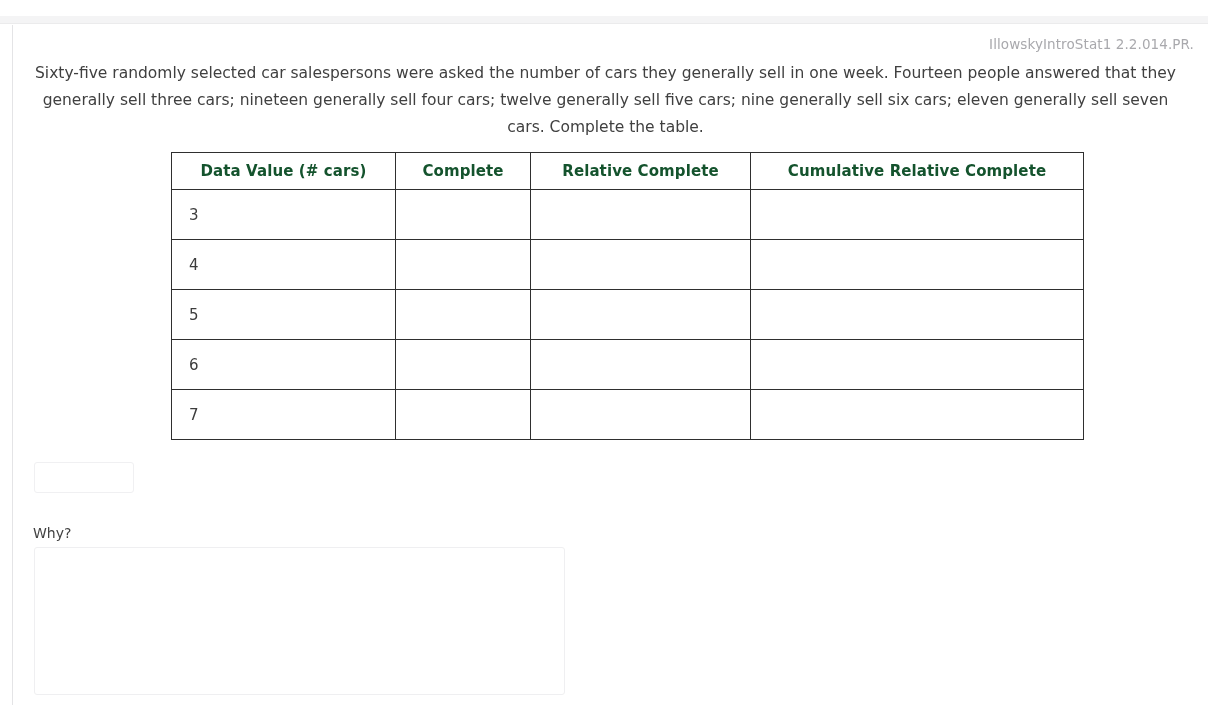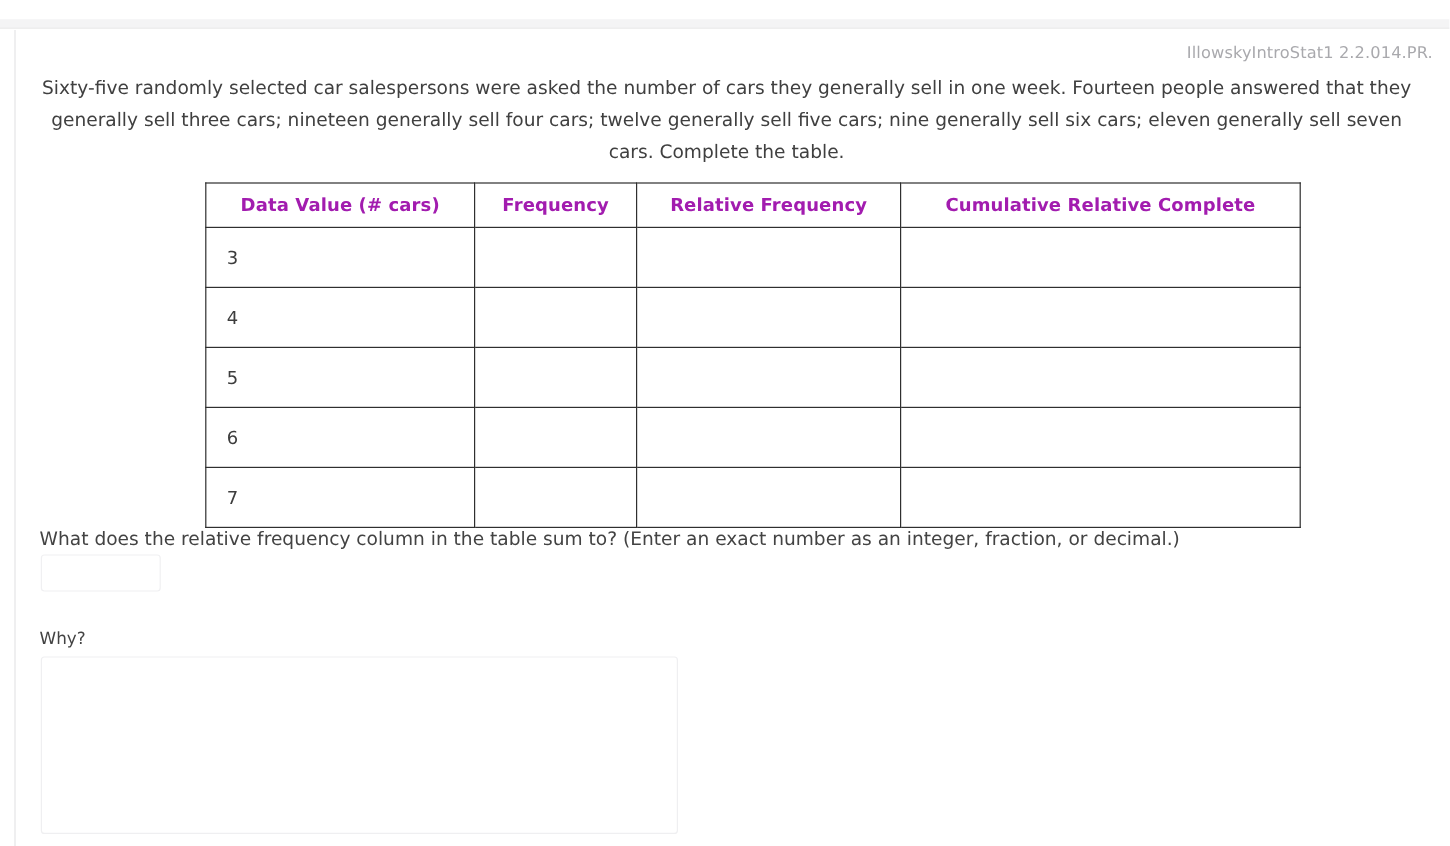--- a/index.html
+++ b/index.html
@@ -75,21 +75,21 @@
     padding: 0 0 0 17px;
     text-align: left;
     vertical-align: middle;
     font-size: 15px;
     color: #3d3d3d;
     box-sizing: border-box;
   }
   .freq-table th {
     font-weight: bold;
     font-size: 15px;
-    color: #a21caf;
+    color: #14532d;
     height: 37px;
     text-align: center;
     padding: 0 6px;
     letter-spacing: 0.1px;
   }
   .freq-table td {
     height: 50px;
     font-weight: normal;
   }
   .col-data  { width: 224px; }
@@ -164,22 +164,22 @@
   <table class="freq-table">
     <colgroup>
       <col class="col-data">
       <col class="col-freq">
       <col class="col-rel">
       <col class="col-cum">
     </colgroup>
     <thead>
       <tr>
         <th>Data Value (# cars)</th>
-        <th>Frequency</th>
-        <th>Relative Frequency</th>
+        <th>Complete</th>
+        <th>Relative Complete</th>
         <th>Cumulative Relative Complete</th>
       </tr>
     </thead>
     <tbody>
       <tr>
         <td>3</td>
         <td></td>
         <td></td>
         <td></td>
       </tr>
@@ -203,21 +203,20 @@
       </tr>
       <tr>
         <td>7</td>
         <td></td>
         <td></td>
         <td></td>
       </tr>
     </tbody>
   </table>
 
-  <div class="question">What does the relative frequency column in the table sum to? (Enter an exact number as an integer, fraction, or decimal.)</div>
 
   <input class="answer-input" type="text" value="" style="">
 
   <div class="why-label">Why?</div>
 
   <textarea class="why-textarea" placeholder="" style=""></textarea>
 
 </div>
 
 </body></html>

